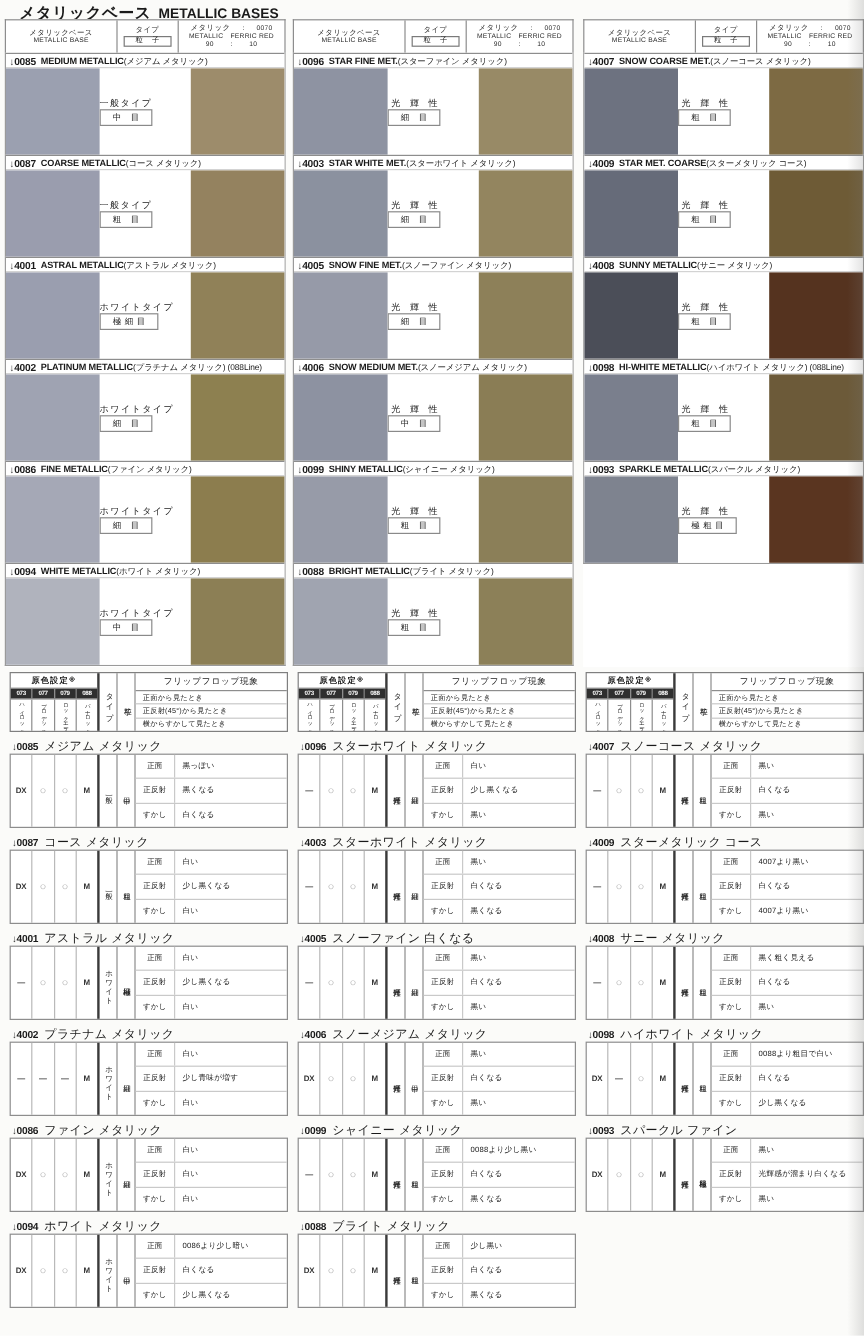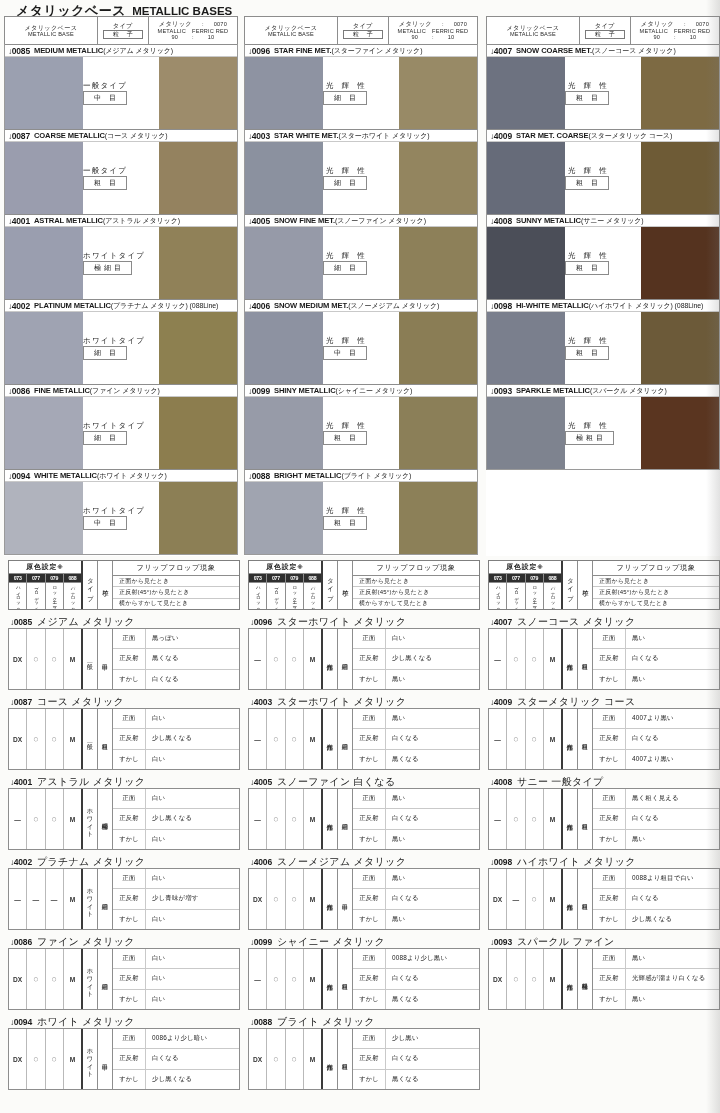--- a/index.html
+++ b/index.html
@@ -1003,21 +1003,21 @@
               <div class="tb-obs-row">        
                 <div class="tb-ang">すかし</div>        
                 <div class="tb-desc">4007より黒い</div>      
               </div>    
             </div>  
           </div>
         </div>
         <div class="tblock">  
           <div class="tblock-label">    
             <span class="tbl-code"><span class="arr">↓</span>4008</span>    
-            <span class="tbl-name">サニー 一般タイプ</span>  
+            <span class="tbl-name">サニー メタリック</span>  
           </div>  
           <div class="tbody">    
             <div class="tb-genshoku">
               <div class="">—</div>
               <div class="tb-circle">○</div>
               <div class="tb-circle">○</div>
               <div class="">M</div>
             </div>    
             <div class="tb-type">光輝性</div>    
             <div class="tb-ryu">粗目</div>    

